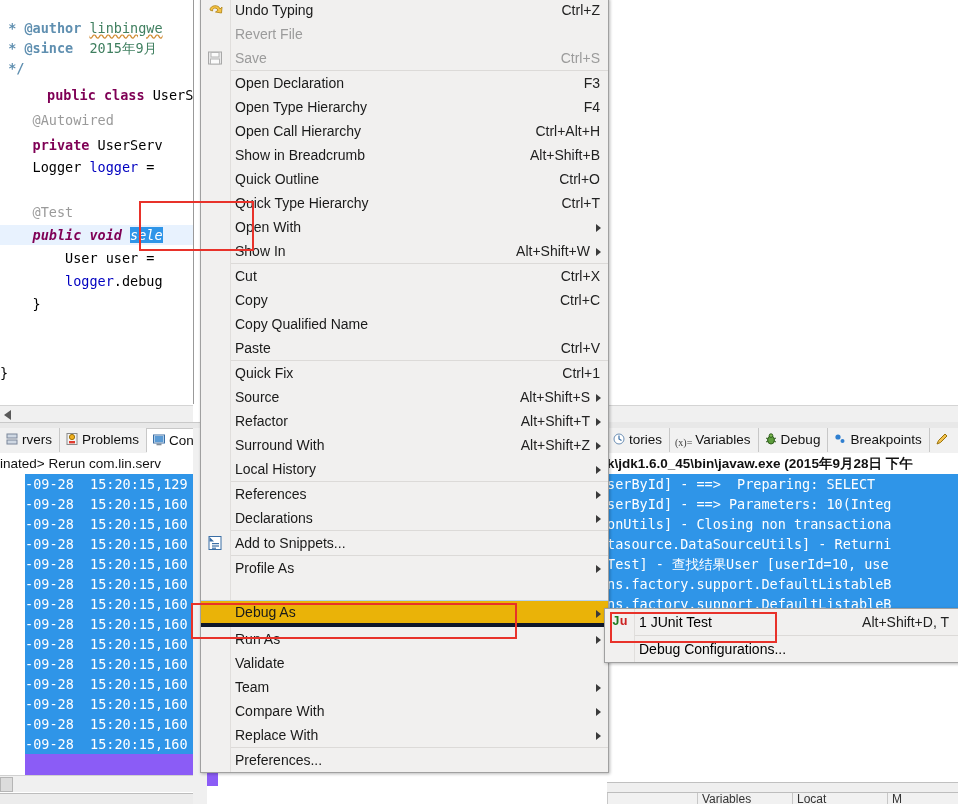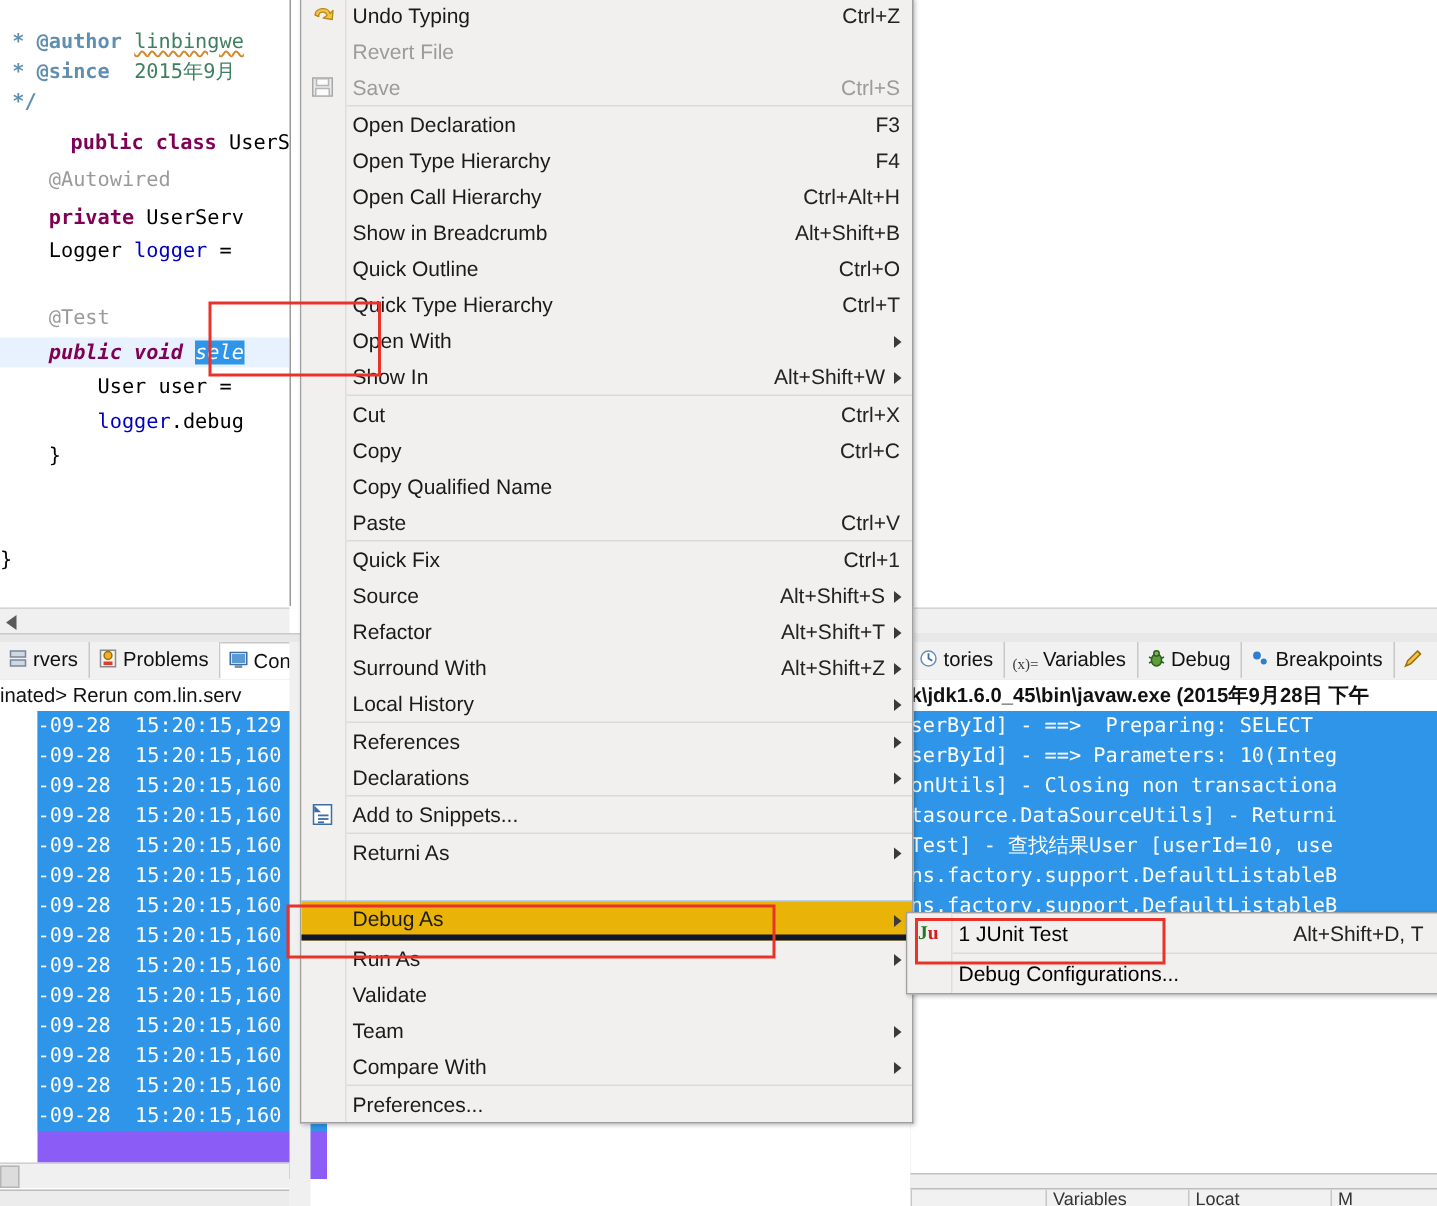--- a/index.html
+++ b/index.html
@@ -186,21 +186,21 @@
     z-index:60;font-size:14px;
   }
   #submenu .gutter{
     position:absolute;left:0;top:0;width:29px;height:100%;background:#f1f0ef;
     border-right:1px solid #e0dedc;
   }
   #submenu .mi{height:26px;line-height:26px;}
   #submenu .mi .acc{line-height:26px;right:10px;}
   .ju-icon{
     position:absolute;left:7px;top:5px;width:18px;height:16px;
-    font-family:Liberation Serif, serif;font-size:13px;font-weight:bold;line-height:16px;
+    font-family:Liberation Mono, monospace;font-size:13px;font-weight:bold;line-height:16px;
   }
   .ju-icon .j{color:#1f7a1f;}
   .ju-icon .u{color:#cc2222;}
 
   
   .redbox{position:absolute;border:2px solid #e8322a;z-index:90;pointer-events:none;}
 </style>
 </head>
 <body>
 
@@ -344,26 +344,27 @@
       <div class="mi"><span class="lbl">Declarations</span><span class="arr"></span></div>
       <div class="msep"></div>
       <div class="mi"><span class="gic"><svg width="18" height="18" viewBox="0 0 18 18">
             <rect x="3" y="2.5" width="12" height="13" fill="#ffffff" stroke="#3a6ea5"></rect>
             <path d="M3.5 3 L8 7.5 L3.5 7.5 Z" fill="#3a6ea5"></path>
             <rect x="6" y="9" width="7" height="1.2" fill="#3a6ea5"></rect>
             <rect x="6" y="11.4" width="7" height="1.2" fill="#3a6ea5"></rect>
             <rect x="6" y="13.6" width="4" height="1.2" fill="#3a6ea5"></rect>
           </svg></span><span class="lbl">Add to Snippets...</span></div>
       <div class="msep"></div>
-      <div class="mi"><span class="lbl">Returni As</span><span class="arr"></span></div>
+      <div class="mi"><span class="lbl">Profile As</span><span class="arr"></span></div>
       <div class="mi sel"><span class="lbl">Debug As</span><span class="arr"></span></div>
       <div class="mi"><span class="lbl">Run As</span><span class="arr"></span></div>
       <div class="mi"><span class="lbl">Validate</span></div>
       <div class="mi"><span class="lbl">Team</span><span class="arr"></span></div>
       <div class="mi"><span class="lbl">Compare With</span><span class="arr"></span></div>
+      <div class="mi"><span class="lbl">Replace With</span><span class="arr"></span></div>
       <div class="msep"></div>
       <div class="mi"><span class="lbl">Preferences...</span></div>
     </div>
 </div>
 
 <div id="submenu">
   <div class="gutter"></div>
   <div id="sub-body">
       <div class="mi"><span class="ju-icon"><span class="j">J</span><span class="u">u</span></span><span class="lbl">1 JUnit Test</span><span class="acc noarrow">Alt+Shift+D, T</span></div>
       <div class="msep"></div>

